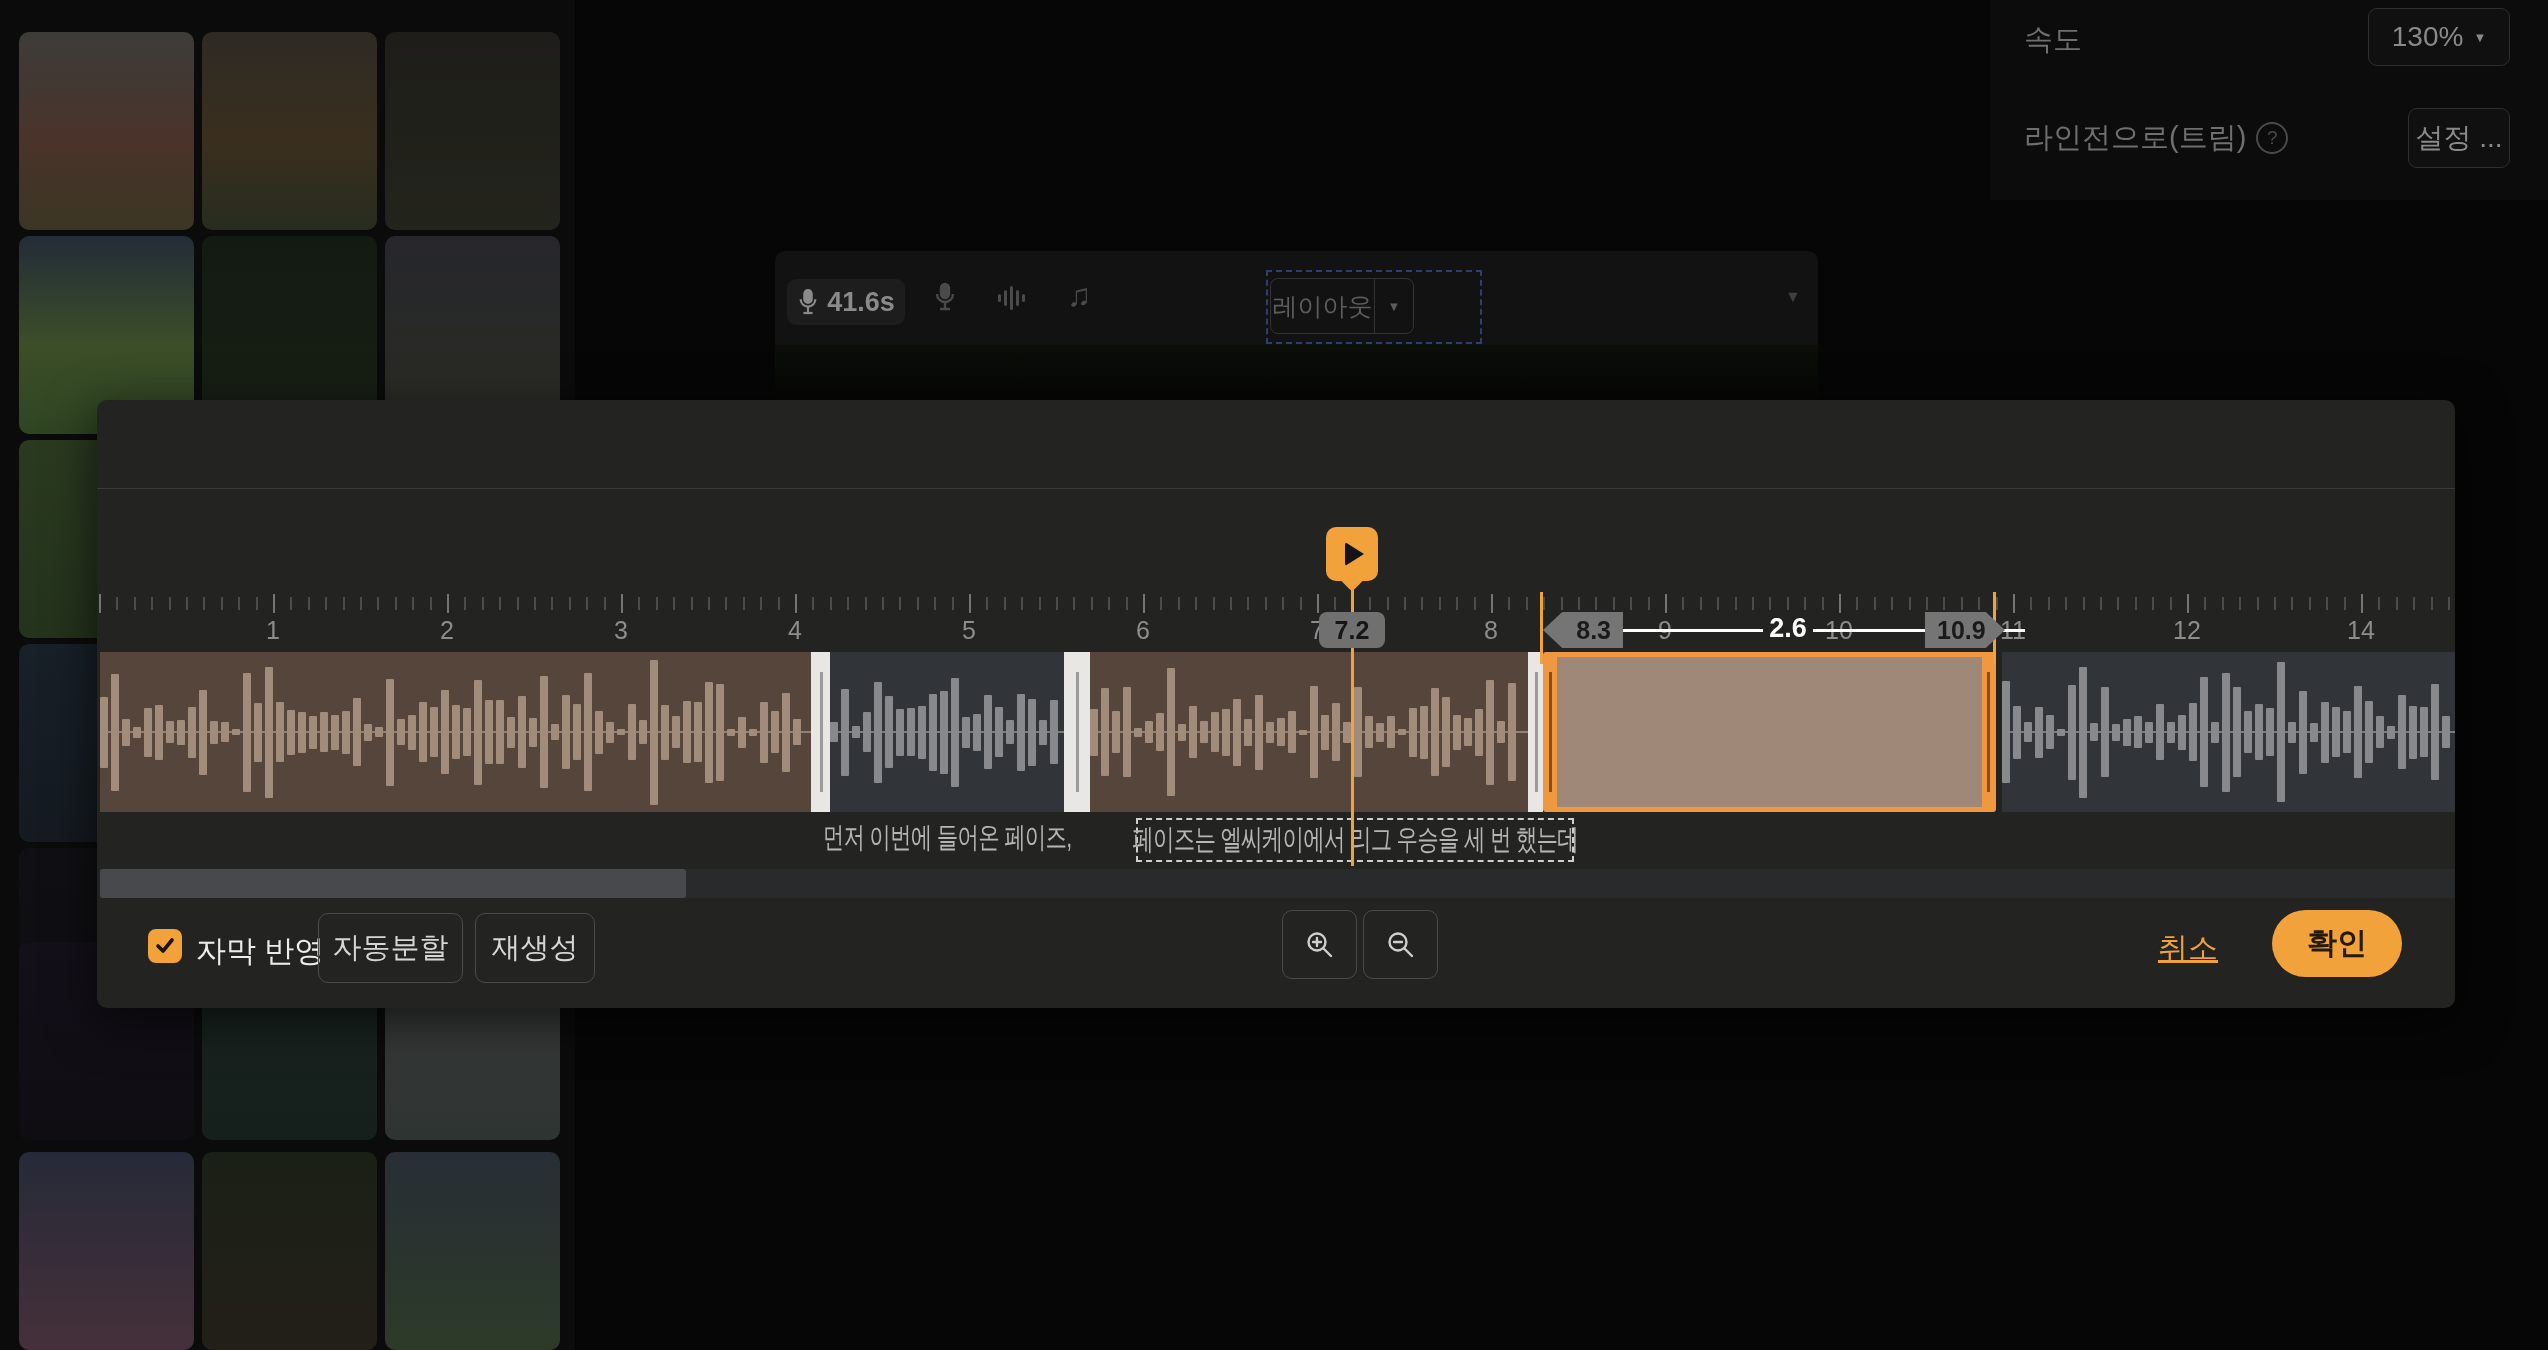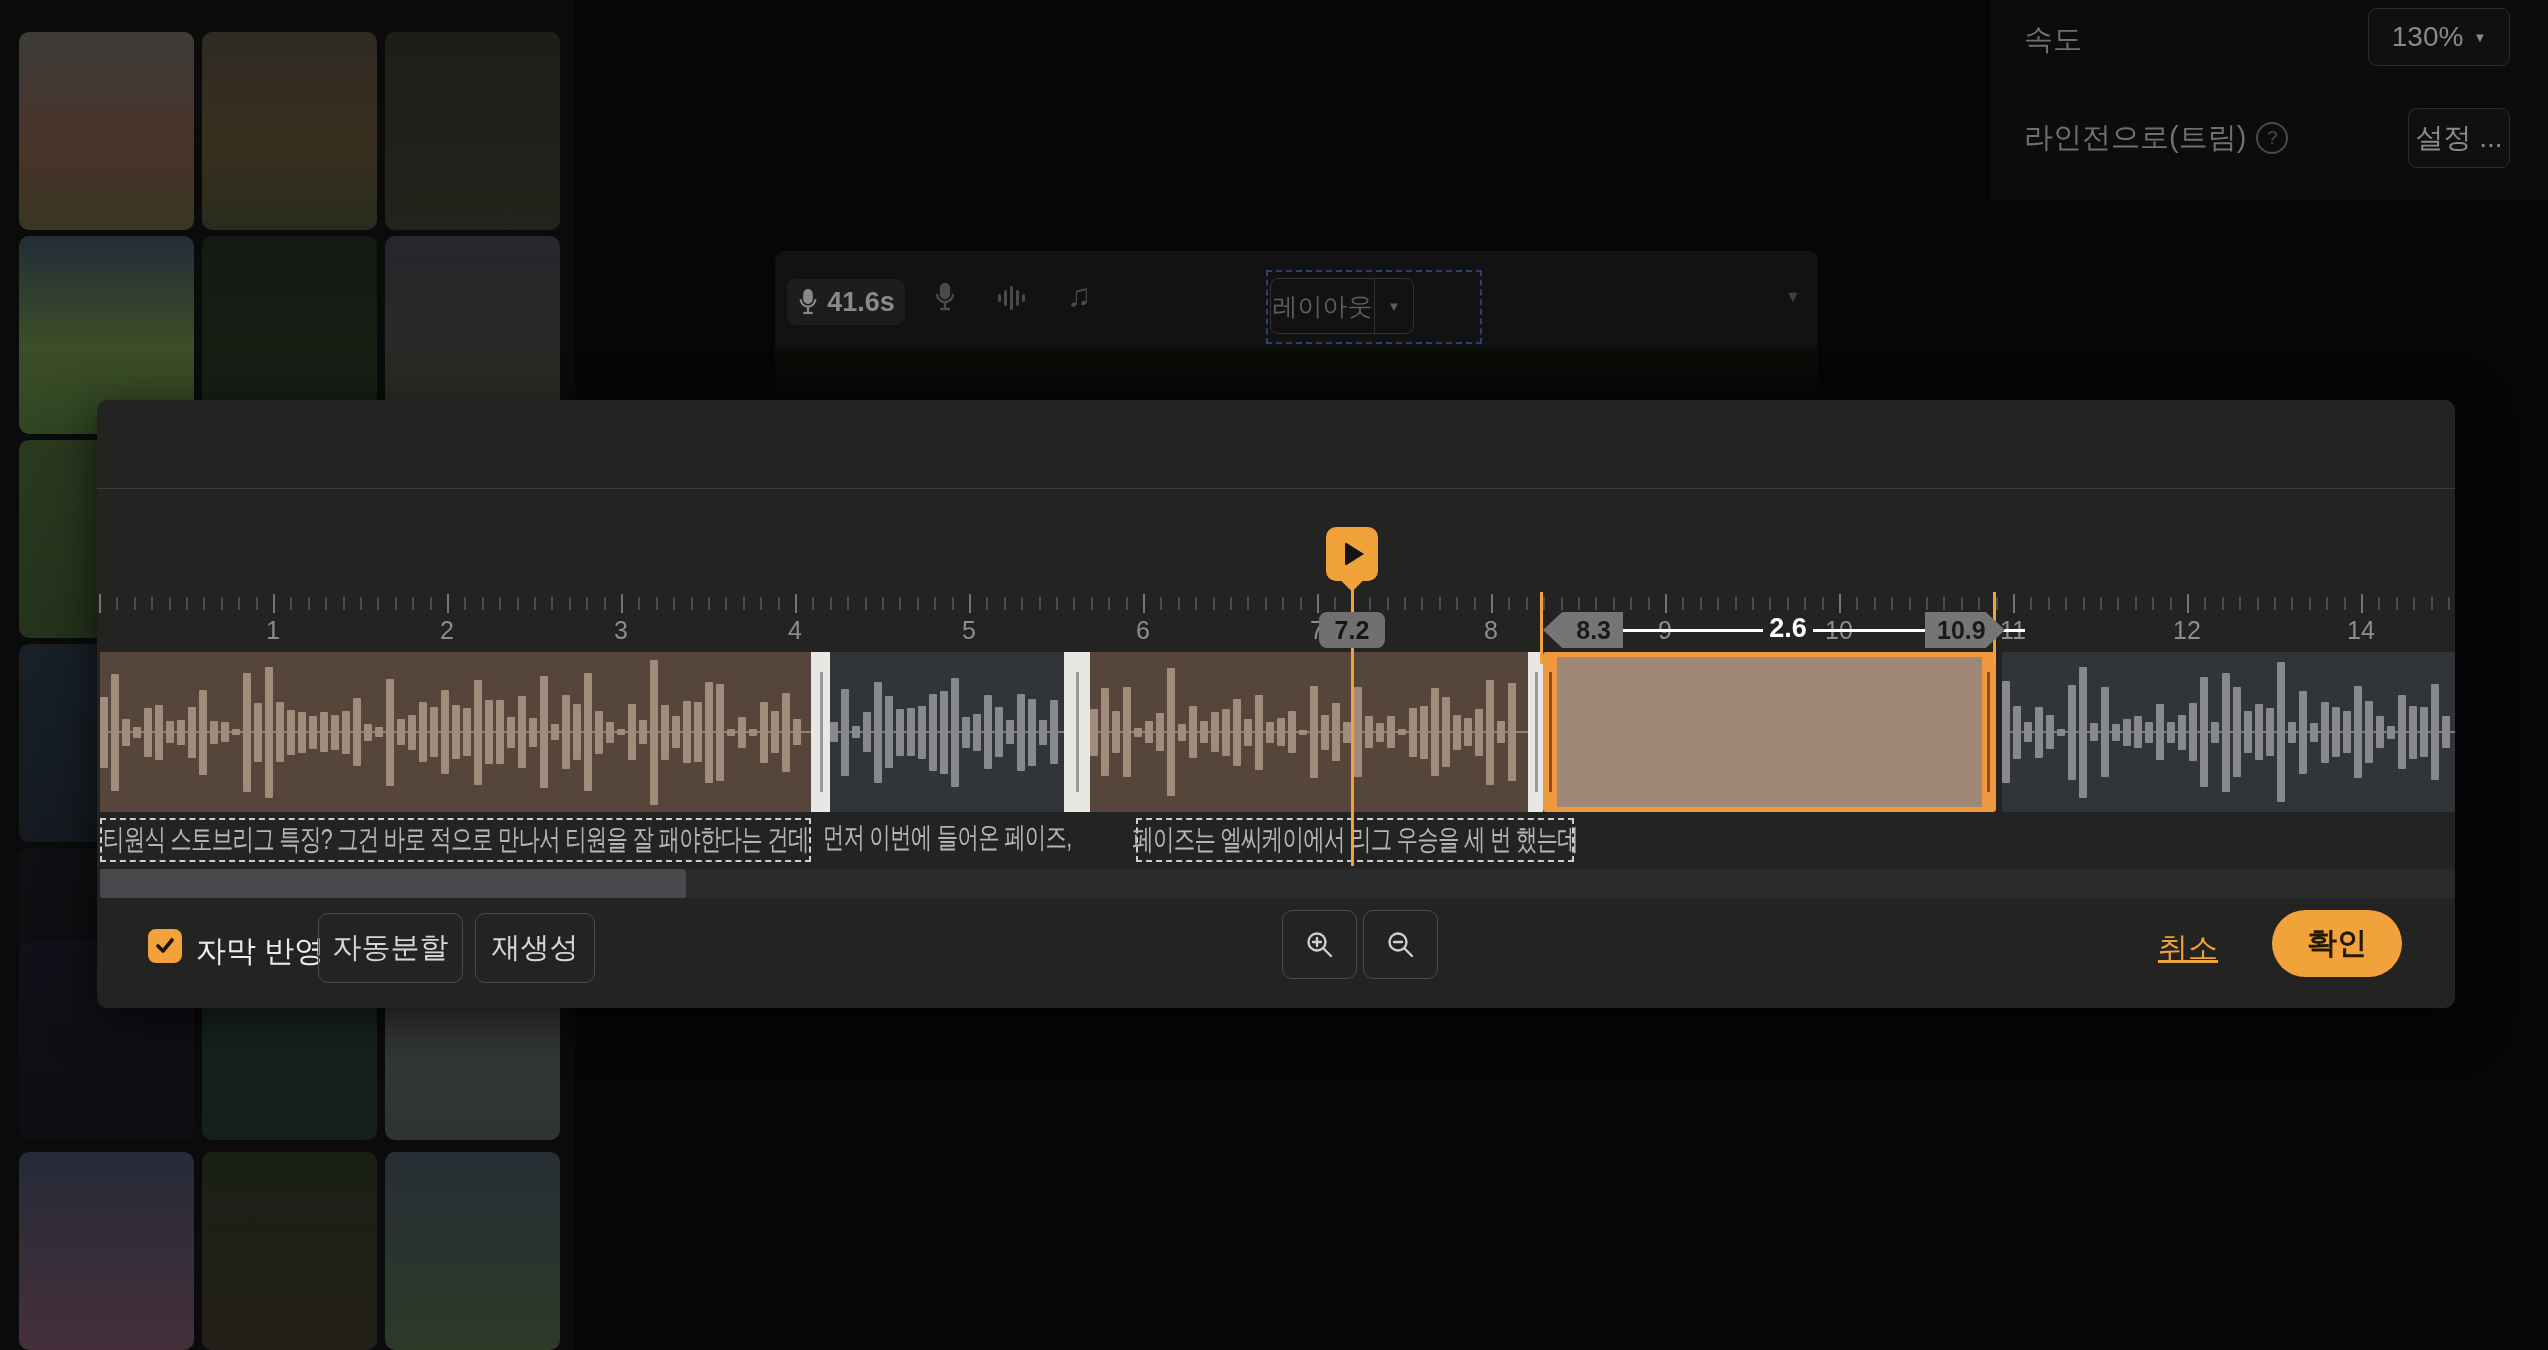--- a/index.html
+++ b/index.html
@@ -406,23 +406,20 @@
             <div class="bar" style="height: 97px; background: rgb(161, 139, 123);"></div>
             <div class="bar" style="height: 7px; background: rgb(161, 139, 123);"></div>
             <div class="bar" style="height: 31px; background: rgb(161, 139, 123);"></div>
             <div class="bar" style="height: 7px; background: rgb(161, 139, 123);"></div>
             <div class="bar" style="height: 61px; background: rgb(161, 139, 123);"></div>
             <div class="bar" style="height: 42px; background: rgb(161, 139, 123);"></div>
             <div class="bar" style="height: 79px; background: rgb(161, 139, 123);"></div>
             <div class="bar" style="height: 26px; background: rgb(161, 139, 123);"></div>
           </div>
         </div>
-        <div class="abs sub-box boxed" style="left: 3px; width: 707px;">
-          <div class="sub-text">티원식 스토브리그 특징? 그건 바로 적으로 만나서 티원을 잘 패야한다는 건데</div>
-        </div>
         <div class="abs seg" style="left: 733px; width: 234px; background: rgb(49, 53, 57);">
           <div class="midline" style="background: rgb(135, 137, 140);"></div>
           <div class="bars">
             <div class="bar" style="height: 20px; background: rgb(135, 137, 140);"></div>
             <div class="bar" style="height: 87px; background: rgb(135, 137, 140);"></div>
             <div class="bar" style="height: 12px; background: rgb(135, 137, 140);"></div>
             <div class="bar" style="height: 40px; background: rgb(135, 137, 140);"></div>
             <div class="bar" style="height: 101px; background: rgb(135, 137, 140);"></div>
             <div class="bar" style="height: 72px; background: rgb(135, 137, 140);"></div>
             <div class="bar" style="height: 47px; background: rgb(135, 137, 140);"></div>

